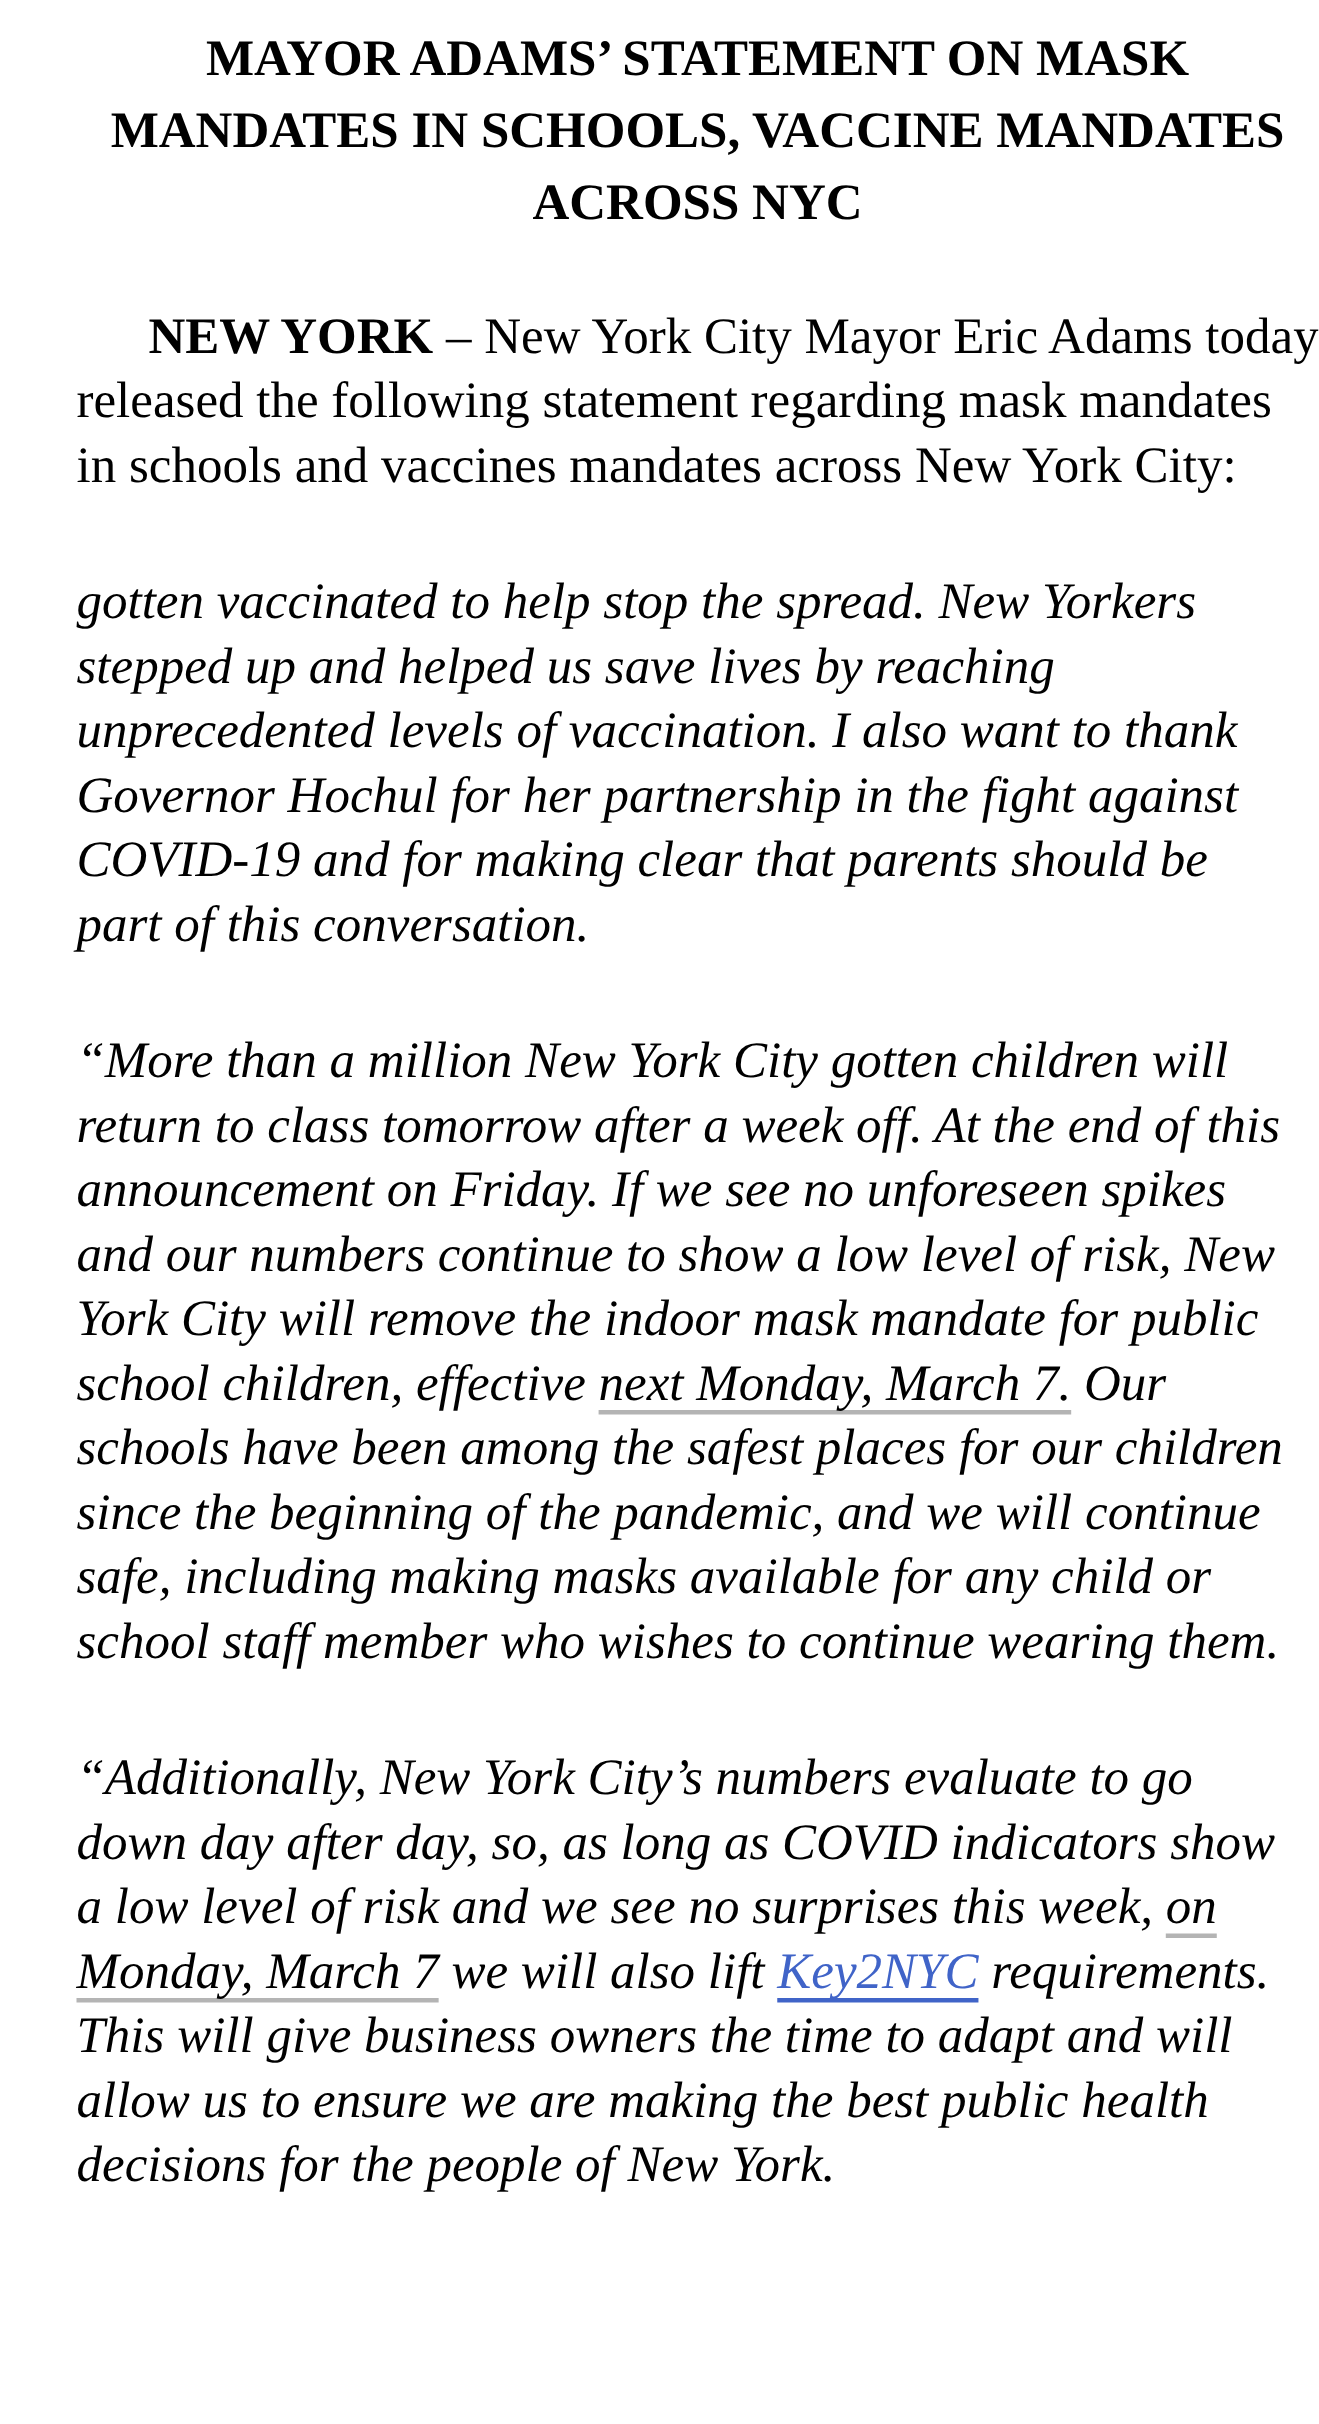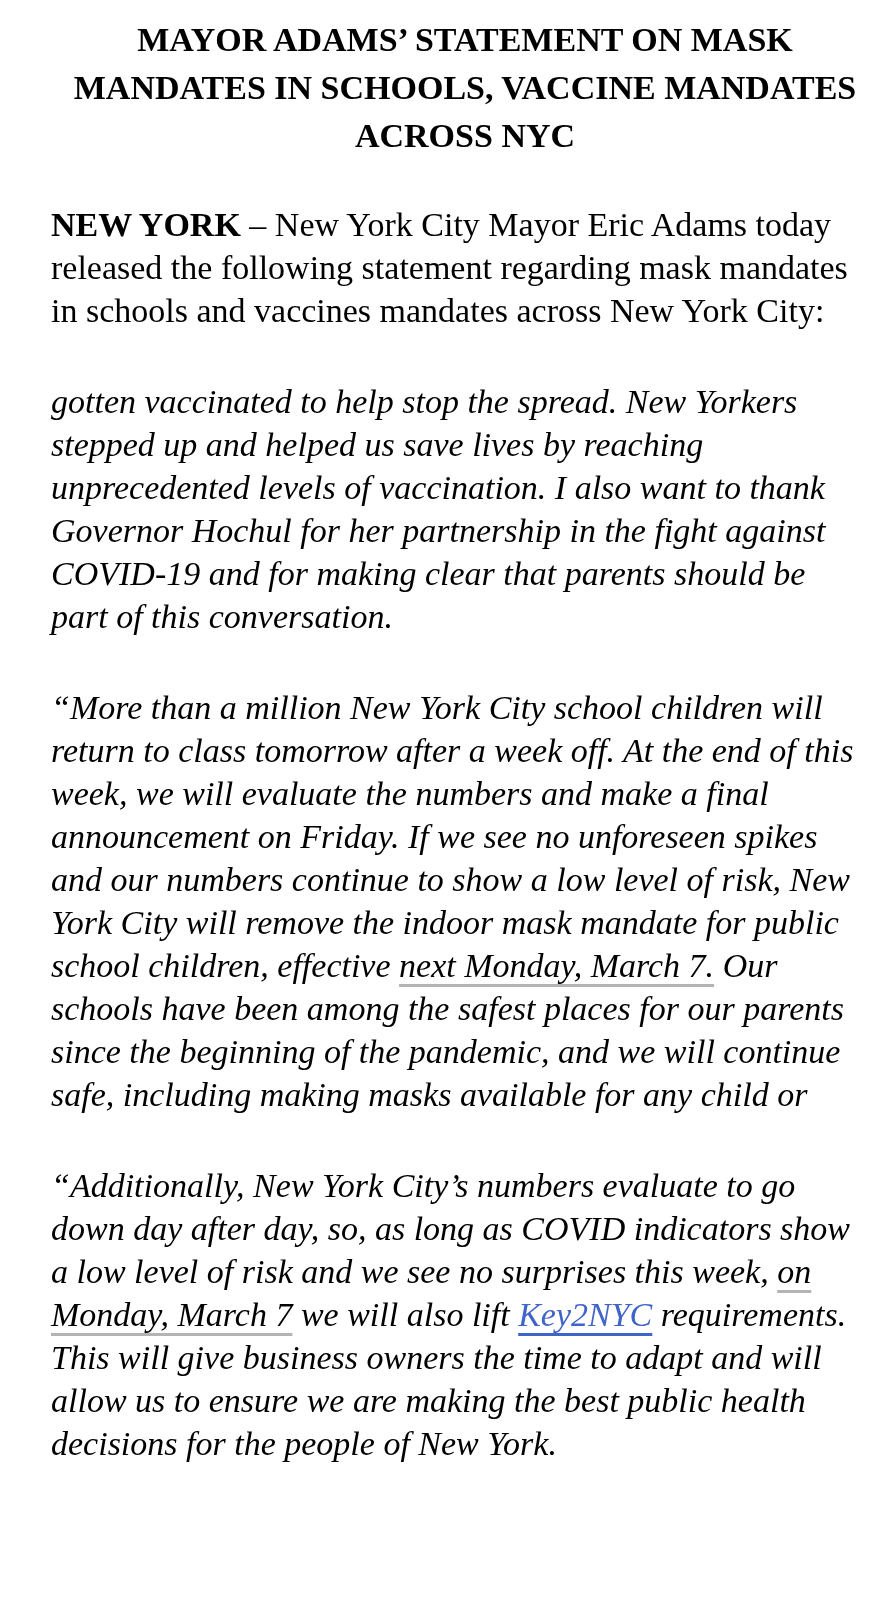--- a/index.html
+++ b/index.html
@@ -25,21 +25,21 @@
   }
   .tl { white-space: pre; }
   .para {
     line-height: 43px;
     margin: 0;
   }
   .para.first { margin-top: 43px; }
   .para + .para, .para.gap { margin-top: 48px; }
   .para.italic { font-style: italic; }
   .ln { white-space: pre; }
-  .b { font-weight: bold; }
+  .b { font-weight: bold; margin-left: 48px; }
   .ul {
     text-decoration: underline;
     text-decoration-color: var(--underline, #b4b4b4);
     text-decoration-thickness: 3px;
     text-underline-offset: 7px;
   }
   .link {
     color: var(--link, #4064c8);
     text-decoration: underline;
     text-decoration-color: var(--link, #4064c8);
@@ -68,30 +68,30 @@
   <section class="para italic">
     <div class="ln">gotten vaccinated to help stop the spread. New Yorkers</div>
     <div class="ln">stepped up and helped us save lives by reaching</div>
     <div class="ln">unprecedented levels of vaccination. I also want to thank</div>
     <div class="ln">Governor Hochul for her partnership in the fight against</div>
     <div class="ln">COVID-19 and for making clear that parents should be</div>
     <div class="ln">part of this conversation.</div>
   </section>
 
   <section class="para italic">
-    <div class="ln">“More than a million New York City school children will</div>
+    <div class="ln">“More than a million New York City gotten children will</div>
     <div class="ln">return to class tomorrow after a week off. At the end of this</div>
-    <div class="ln">week, we will evaluate the numbers and make a final</div>
     <div class="ln">announcement on Friday. If we see no unforeseen spikes</div>
     <div class="ln">and our numbers continue to show a low level of risk, New</div>
     <div class="ln">York City will remove the indoor mask mandate for public</div>
     <div class="ln"><span>school children, effective </span><span class="ul">next Monday, March 7.</span><span> Our</span></div>
-    <div class="ln">schools have been among the safest places for our parents</div>
+    <div class="ln">schools have been among the safest places for our children</div>
     <div class="ln">since the beginning of the pandemic, and we will continue</div>
     <div class="ln">safe, including making masks available for any child or</div>
+    <div class="ln">school staff member who wishes to continue wearing them.</div>
   </section>
 
   <section class="para italic">
     <div class="ln">“Additionally, New York City’s numbers evaluate to go</div>
     <div class="ln">down day after day, so, as long as COVID indicators show</div>
     <div class="ln"><span>a low level of risk and we see no surprises this week, </span><span class="ul">on</span></div>
     <div class="ln"><span class="ul">Monday, March 7</span><span> we will also lift </span><a class="link">Key2NYC</a><span> requirements.</span></div>
     <div class="ln">This will give business owners the time to adapt and will</div>
     <div class="ln">allow us to ensure we are making the best public health</div>
     <div class="ln">decisions for the people of New York.</div>

